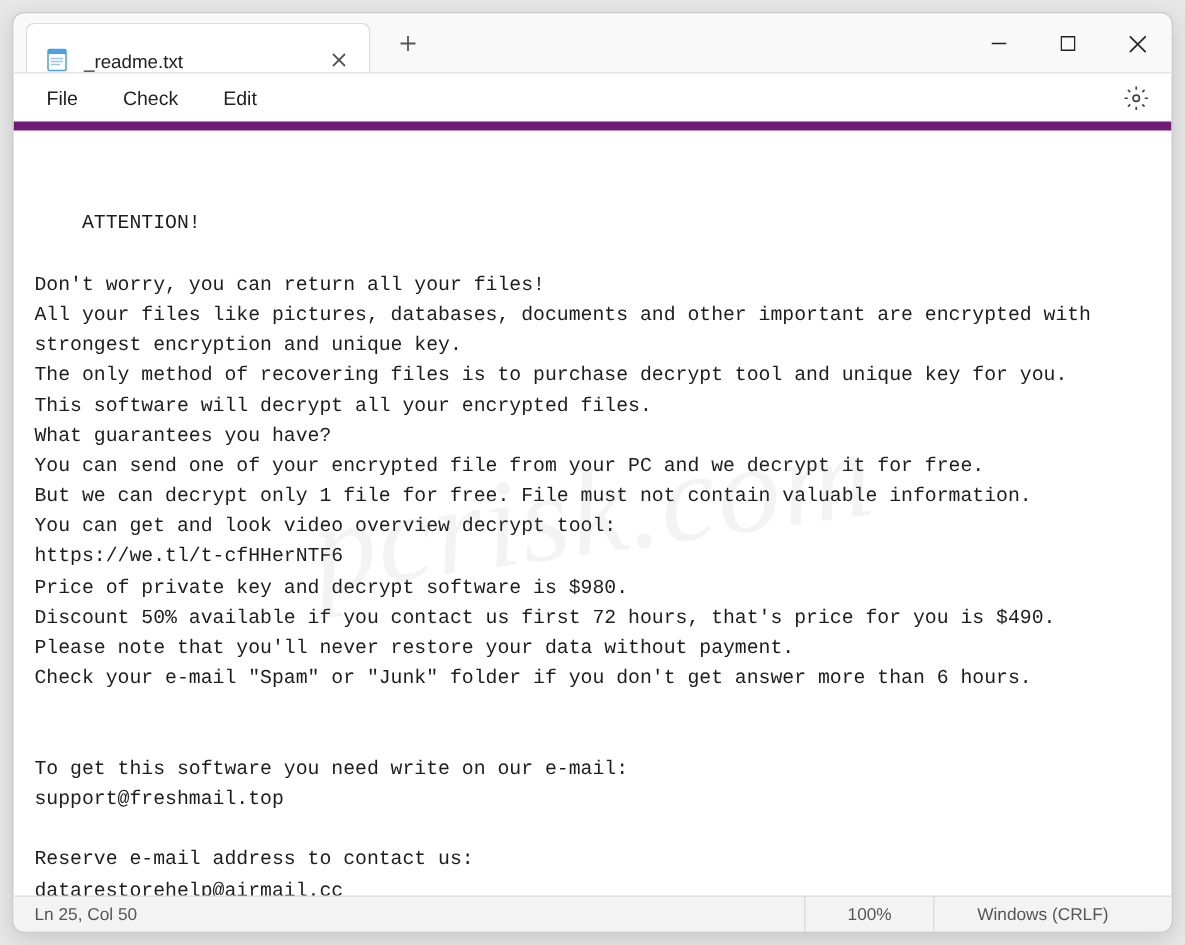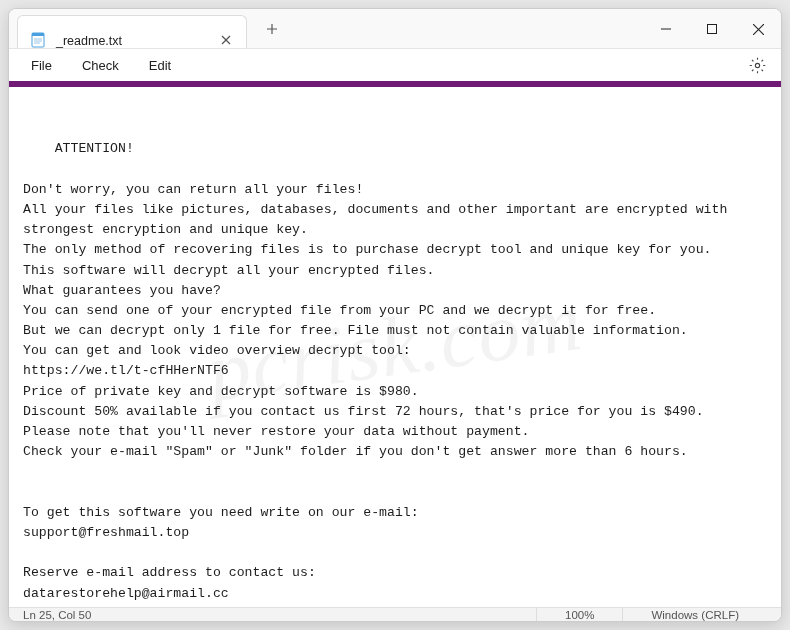--- a/index.html
+++ b/index.html
@@ -124,21 +124,21 @@
       padding: 12px 14px 12px 14px;
       font-family: Consolas, "Courier New", monospace;
       font-size: 13.2px;
       line-height: 1.53;
       color: #1d1d1d;
       white-space: pre-wrap;
       overflow: hidden;
       position: relative;
     }
     .statusbar {
-      height: 14px;
+      height: 24px;
       background: #f3f3f3;
       border-top: 1px solid #e0e0e0;
       display: flex;
       align-items: center;
       font-size: 11.5px;
       color: #555;
       padding: 0 14px;
     }
     .status-segment {
       padding: 0 18px 0 0;

